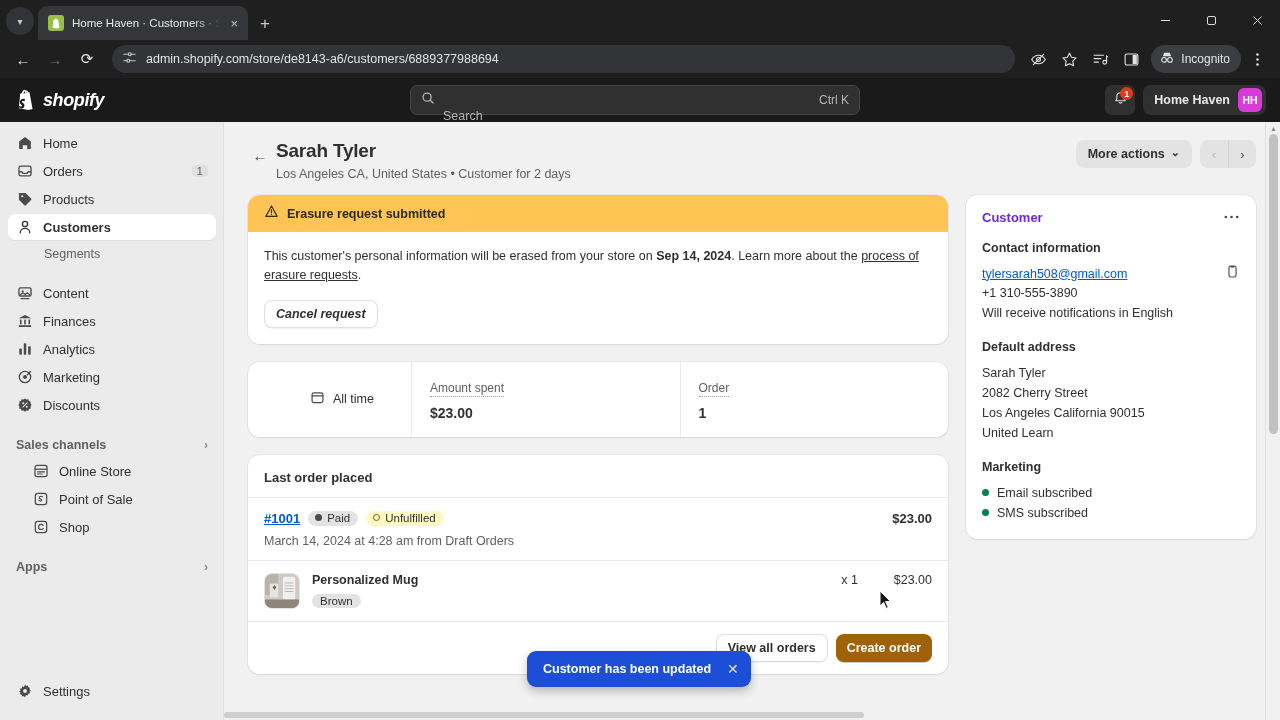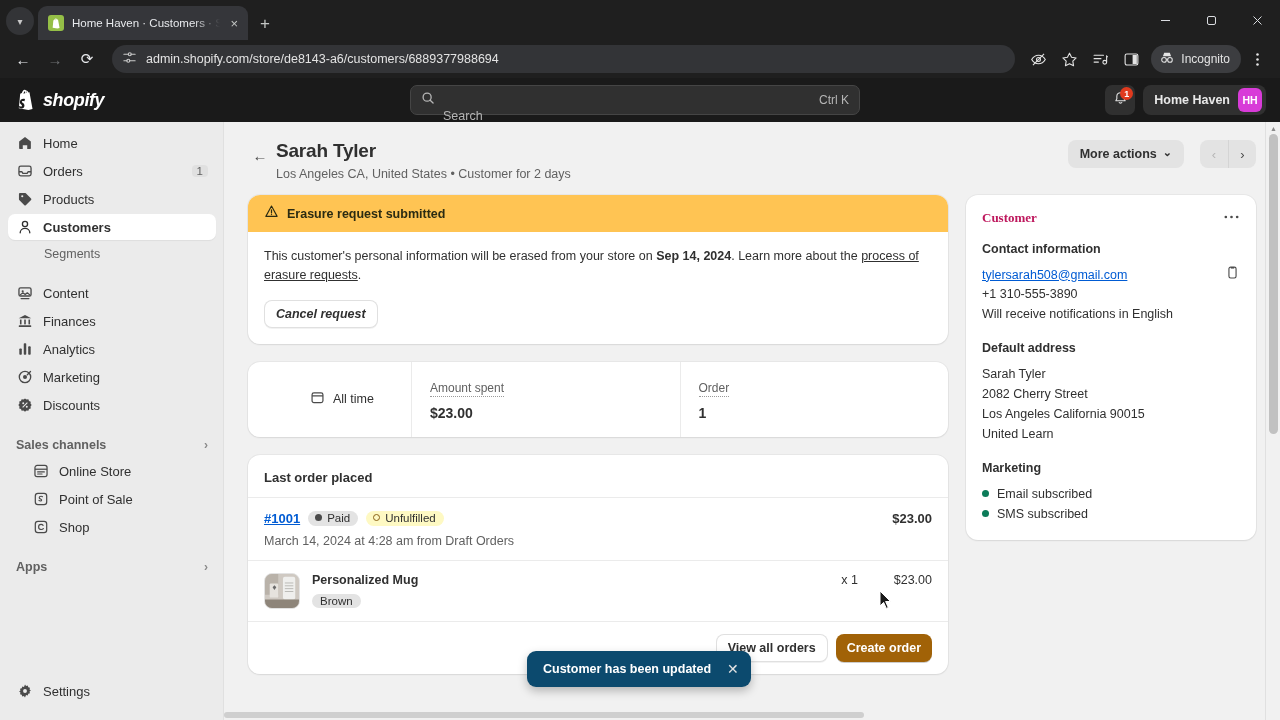--- a/index.html
+++ b/index.html
@@ -164,21 +164,21 @@
     flex: 1 1 auto; overflow: hidden; position: relative;
     background: #f1f1f1; padding: 18px 24px 0 24px;
   }
   .page-head { display: flex; align-items: flex-start; margin-bottom: 14px; }
   .back-btn {
     width: 24px; height: 24px; display: flex; align-items: center;
     justify-content: center; color: #4a4a4a; font-size: 15px; margin: 3px 4px 0 0;
   }
   .page-title { font-size: 19px; font-weight: 700; color: #303030; letter-spacing: -0.2px; }
   .page-sub { font-size: 12.5px; color: #616161; margin-top: 0; margin-left: 28px; }
-  .head-actions { margin-left: auto; display: flex; align-items: center; gap: 16px; }
+  .head-actions { margin-left: auto; display: flex; align-items: center; gap: 8px; }
   .btn {
     height: 28px; border-radius: 8px; background: #fff;
     border: 1px solid rgba(0,0,0,.12); box-shadow: 0 1px 0 rgba(0,0,0,.05);
     display: flex; align-items: center; gap: 6px; padding: 0 11px;
     font-size: 12.5px; color: #303030; font-weight: 600; white-space: nowrap;
   }
   .btn-subtle { background: #e3e3e3; border-color: transparent; box-shadow: none; }
   .pager { display: flex; background: #e3e3e3; border-radius: 8px; overflow: hidden; }
   .pager .pg {
     width: 28px; height: 28px; display: flex; align-items: center;
@@ -264,39 +264,39 @@
   }
   .btn-primary {
     background: #a16207; color: #fff; border: none;
     box-shadow: 0 1px 0 rgba(0,0,0,.2); font-weight: 600;
   }
 
   
   .panel-head {
     display: flex; align-items: center; padding: 15px 16px 0 16px;
   }
-  .panel-title { font-size: 13px; font-weight: 700; color: #be185d; font-family: Liberation Serif, serif; }
+  .panel-title { font-size: 13px; font-weight: 700; color: #6d28d9; }
   .panel-more {
     margin-left: auto; color: #4a4a4a; font-size: 15px; line-height: 8px;
     letter-spacing: 1px; padding-bottom: 5px;
   }
   .panel-sec { padding: 16px 16px 0 16px; }
   .panel-sec-title { font-size: 12.5px; font-weight: 700; color: #303030; margin-bottom: 9px; }
   .panel-line { font-size: 12.5px; color: #303030; line-height: 1.62; }
   .panel-link { color: #005bd3; font-size: 12.5px; }
   .panel-row { display: flex; align-items: center; }
   .copy-ico { margin-left: auto; color: #4a4a4a; }
   .mk-item { display: flex; align-items: center; gap: 8px; font-size: 12.5px; color: #303030; line-height: 1.62; }
   .mk-dot { width: 7px; height: 7px; border-radius: 4px; background: #0c7c59; flex: 0 0 auto; }
   .panel-pad-bottom { height: 16px; }
 
   
   .toast {
     position: absolute; left: 527px; bottom: 33px;
-    background: #0c4a6e; border-radius: 9px;
+    background: #1d4ed8; border-radius: 9px;
     display: flex; align-items: center; gap: 16px;
     padding: 11px 12px 11px 16px; box-shadow: 0 4px 10px rgba(0,0,0,.25);
     z-index: 40;
   }
   .toast-msg { color: #fff; font-size: 12.5px; font-weight: 600; }
   .toast-x { color: #e3e3e3; font-size: 14px; line-height: 1; }
 
   
   .app-scrollbar {
     position: absolute; right: 0; top: 44px; bottom: 0; width: 15px;

